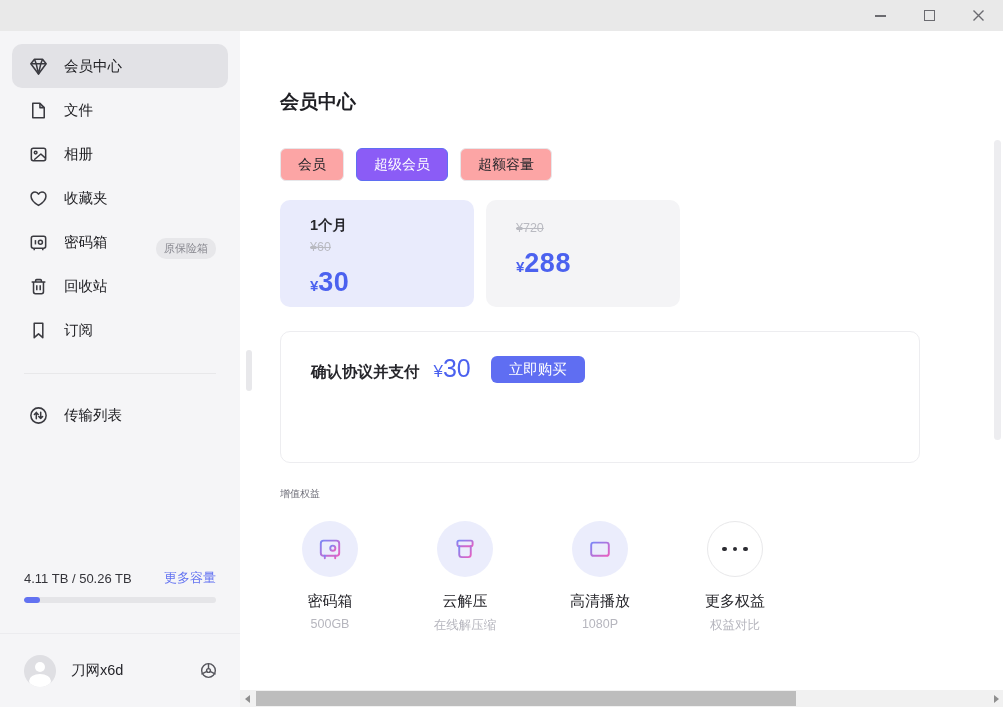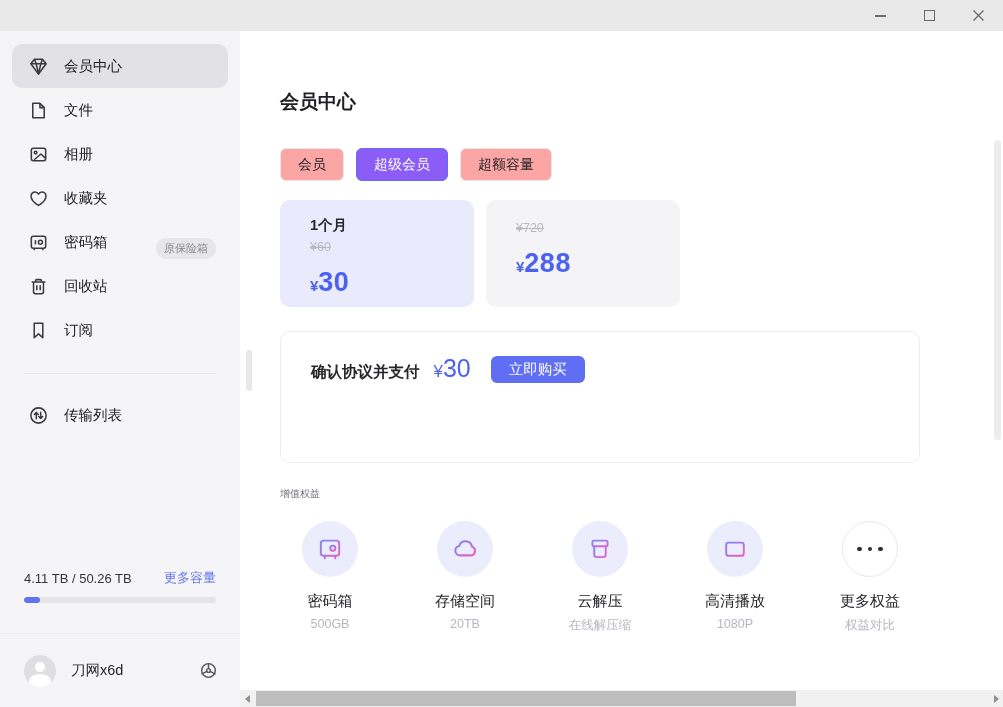--- a/index.html
+++ b/index.html
@@ -265,35 +265,20 @@
                 <circle cx="23.5" cy="19" r="3.2"></circle>
                 <path d="M13.5 28.5 V31.5 M26.5 28.5 V31.5"></path>
               </g>
           </svg>
         </div>
         <div class="benefit-name">密码箱</div>
         <div class="benefit-desc">500GB</div>
       </div>
       <div class="benefit">
         <div class="benefit-circle">
-          <svg width="34" height="34" viewBox="0 0 40 40" fill="none" stroke-linejoin="round" stroke-linecap="round">
-            <defs>
-                <linearGradient id="g2" x1="0" y1="0" x2="1" y2="1">
-                  <stop offset="0" stop-color="#7b87f6"></stop>
-                  <stop offset="1" stop-color="#e85fc0"></stop>
-                </linearGradient>
-              </defs>
-            <path stroke="url(#g2)" stroke-width="2.4" d="M14 27.5 H26.5 A5.2 5.2 0 0 0 28.3 17.4 A7.8 7.8 0 0 0 13.2 16.4 A5.6 5.6 0 0 0 14 27.5 Z"></path>
-          </svg>
-        </div>
-        <div class="benefit-name">存储空间</div>
-        <div class="benefit-desc">20TB</div>
-      </div>
-      <div class="benefit">
-        <div class="benefit-circle">
           <svg width="32" height="32" viewBox="0 0 40 40" fill="none" stroke-linejoin="round" stroke-linecap="round">
             <defs>
                 <linearGradient id="g3" x1="0" y1="0" x2="1" y2="1">
                   <stop offset="0" stop-color="#7b87f6"></stop>
                   <stop offset="1" stop-color="#e85fc0"></stop>
                 </linearGradient>
               </defs>
             <g stroke="url(#g3)" stroke-width="2.4">
                 <rect x="10.5" y="9.5" width="19" height="7" rx="2"></rect>
                 <path d="M17 13 H23"></path>

